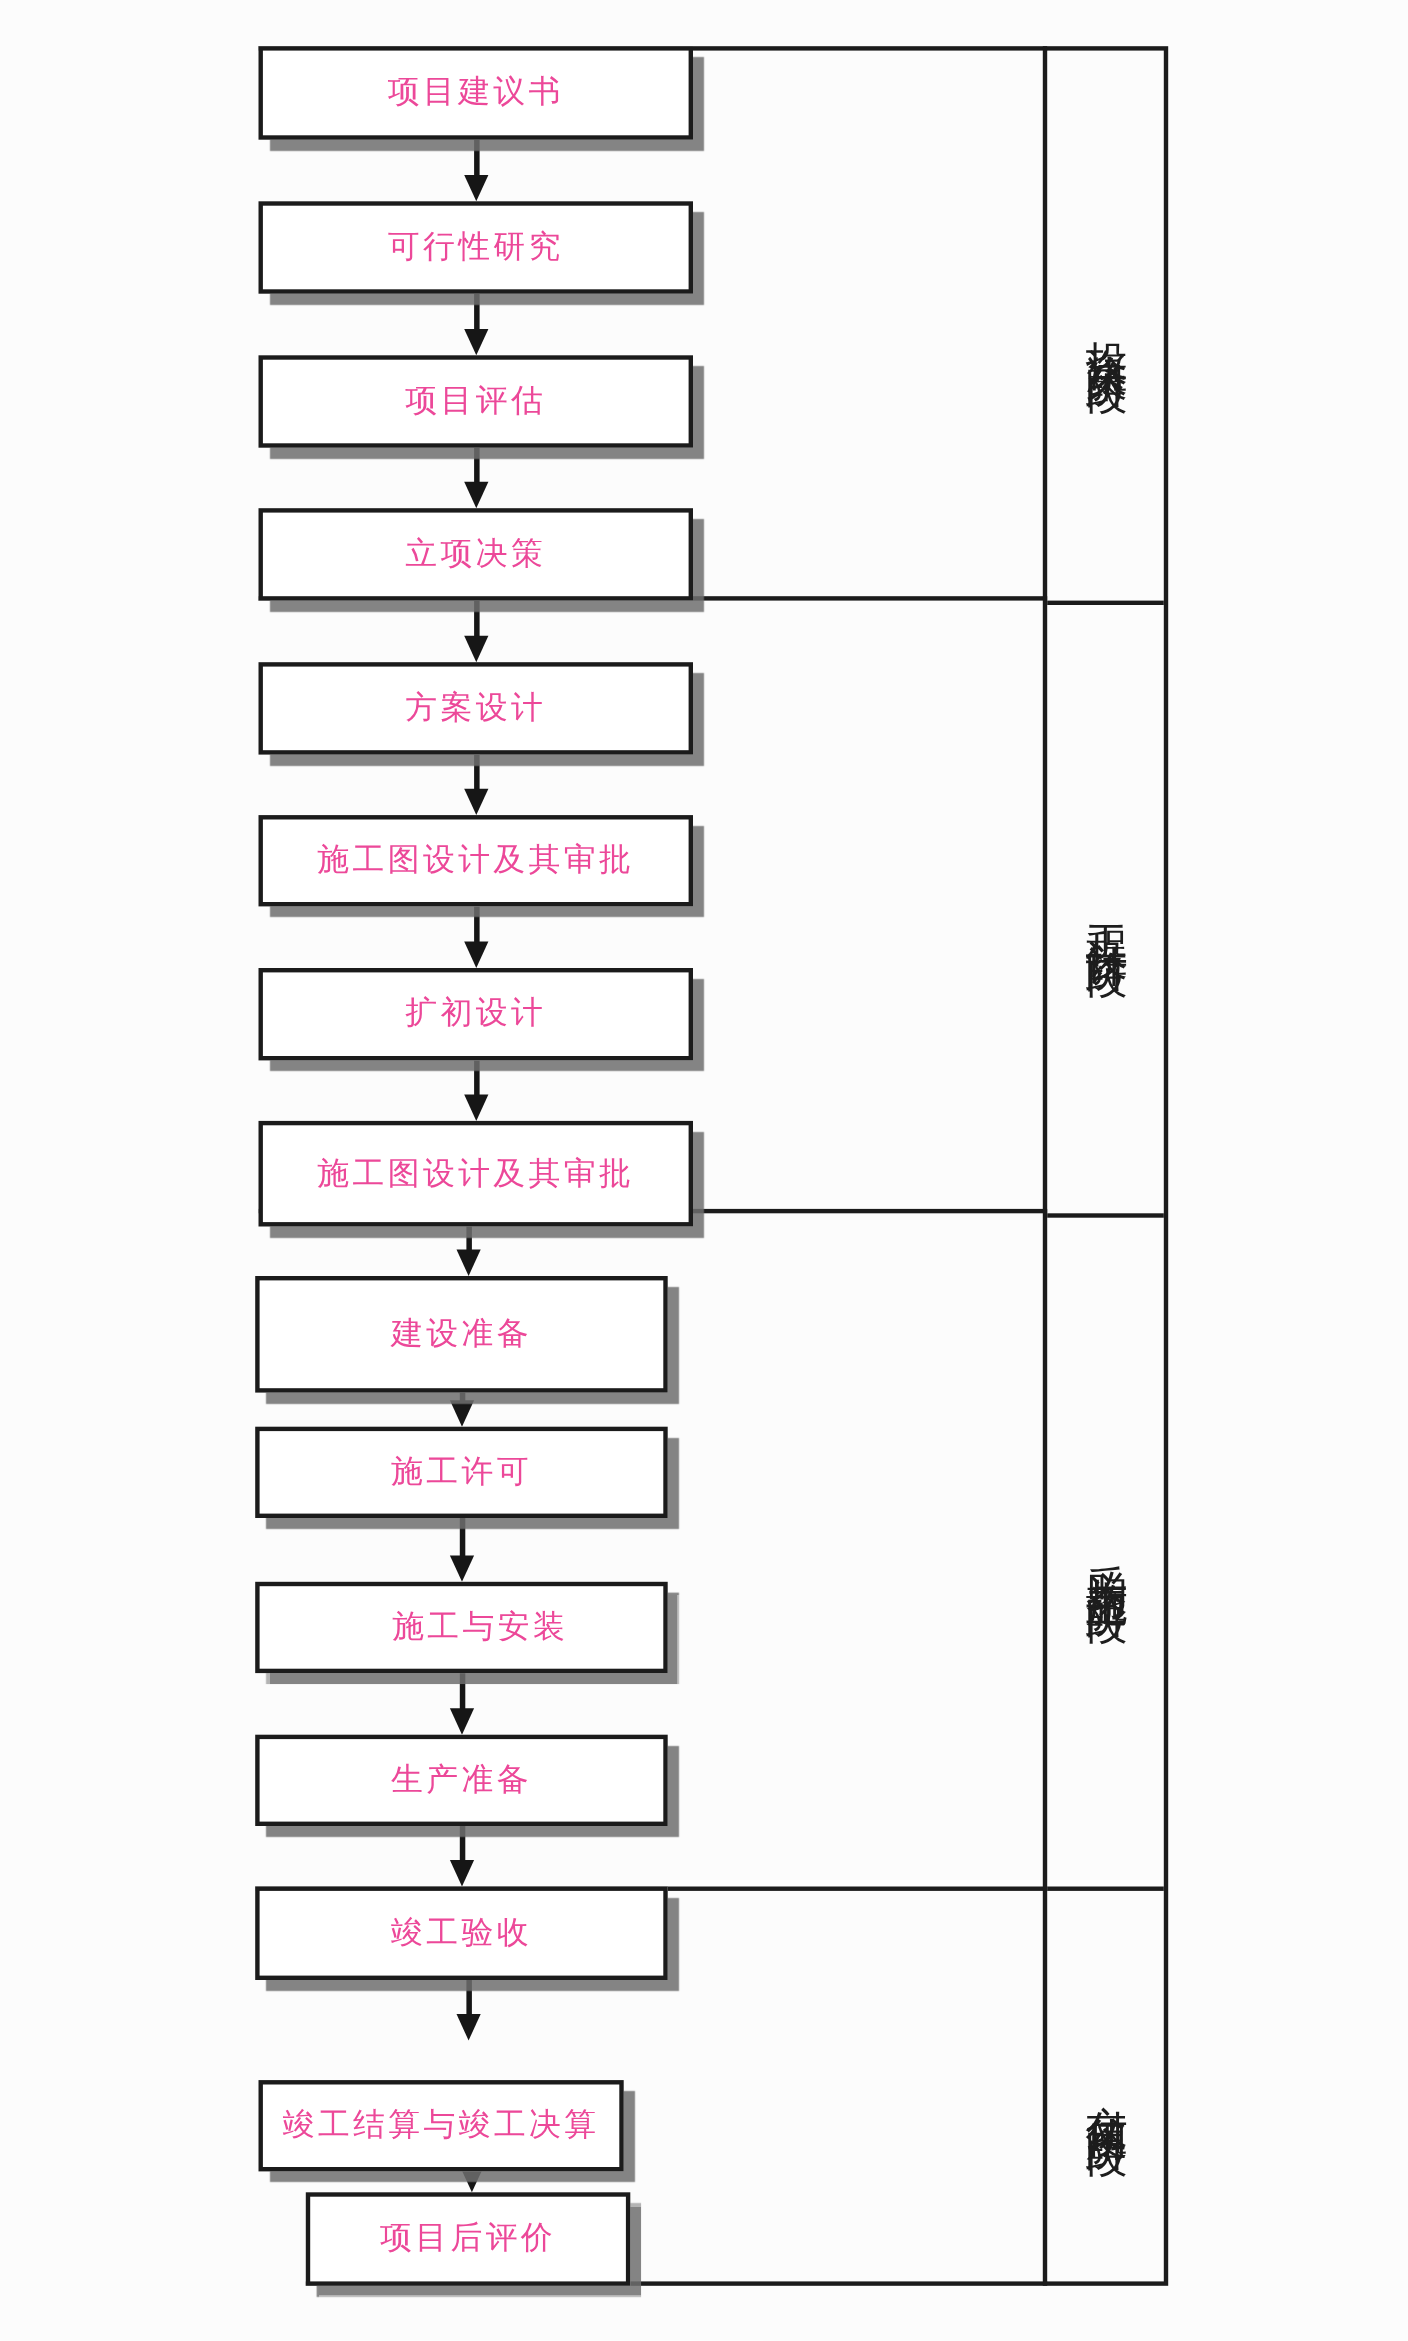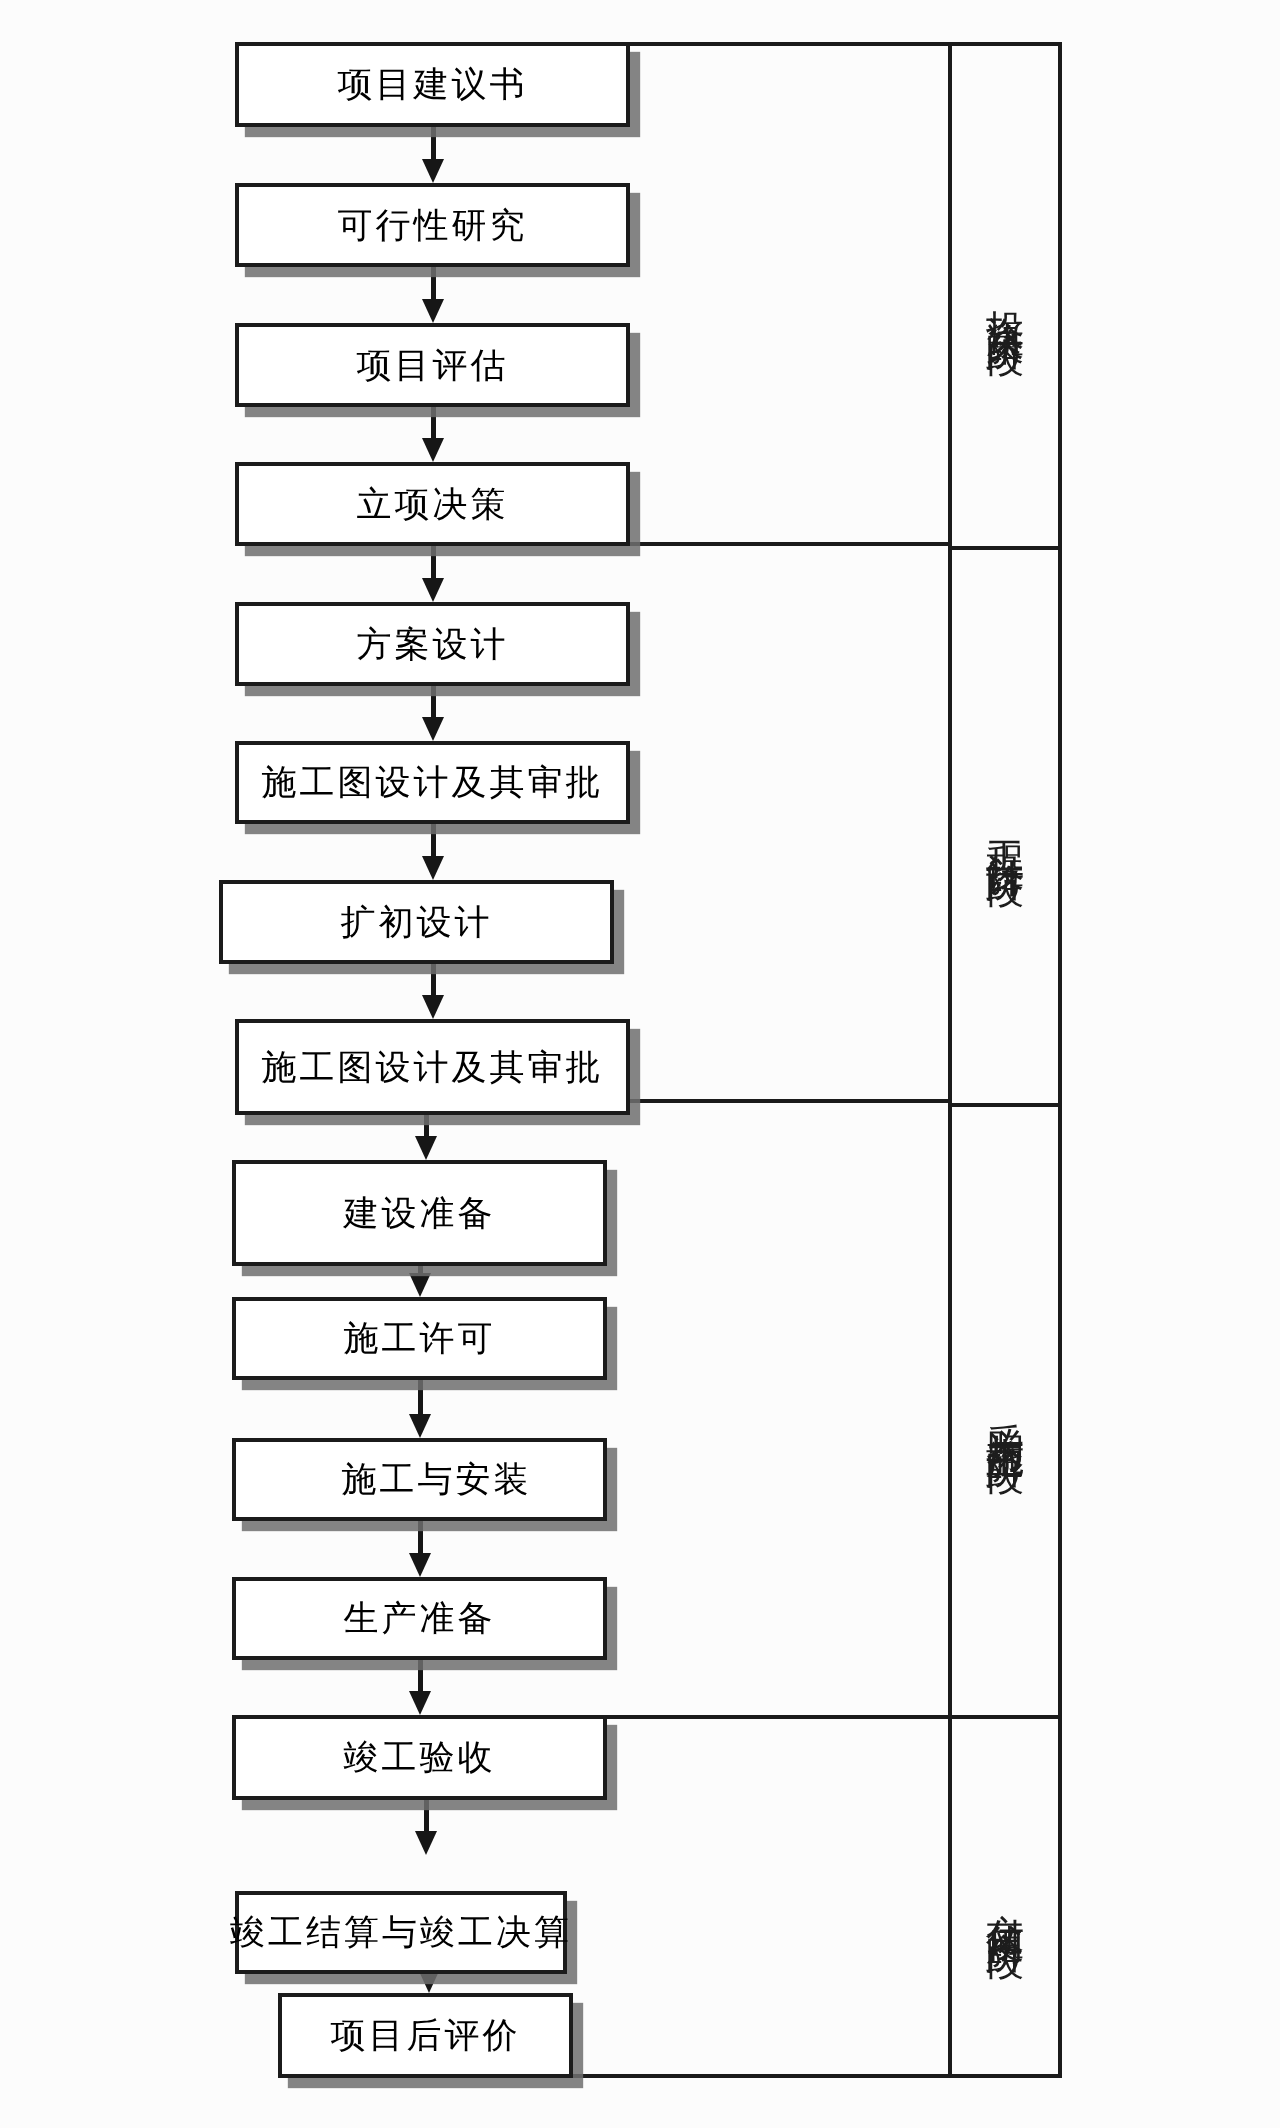--- a/index.html
+++ b/index.html
@@ -22,22 +22,22 @@
     box-sizing: border-box;
     background: #ffffff;
     border: 4px solid #1b1b1b;
     box-shadow: 10px 10px 1px rgba(110,110,110,0.85);
     display: flex;
     align-items: center;
     justify-content: center;
     z-index: 3;
   }
   .flow-box .lbl {
-    font-size: 35px;
-    color: #000000;
+    font-size: 29px;
+    color: #ec4899;
     letter-spacing: 3px;
     white-space: nowrap;
     line-height: 1;
   }
   .arrow {
     position: absolute;
     width: 22px;
     z-index: 2;
   }
   .arrow .stem {
@@ -169,21 +169,21 @@
       </div>
       <div class="flow-box" style="left: 235px; top: 462px; width: 395px; height: 84px;">
         <span class="lbl">立项决策</span>
       </div>
       <div class="flow-box" style="left: 235px; top: 602px; width: 395px; height: 84px;">
         <span class="lbl">方案设计</span>
       </div>
       <div class="flow-box" style="left: 235px; top: 741px; width: 395px; height: 83px;">
         <span class="lbl">施工图设计及其审批</span>
       </div>
-      <div class="flow-box" style="left: 219px; top: 880px; width: 395px; height: 84px;">
+      <div class="flow-box" style="left: 235px; top: 880px; width: 395px; height: 84px; font-family: Liberation Mono, monospace;">
         <span class="lbl">扩初设计</span>
       </div>
       <div class="flow-box" style="left: 235px; top: 1019px; width: 395px; height: 96px;">
         <span class="lbl">施工图设计及其审批</span>
       </div>
       <div class="flow-box" style="left: 232px; top: 1160px; width: 375px; height: 106px;">
         <span class="lbl">建设准备</span>
       </div>
       <div class="flow-box" style="left: 232px; top: 1297px; width: 375px; height: 83px;">
         <span class="lbl">施工许可</span>

